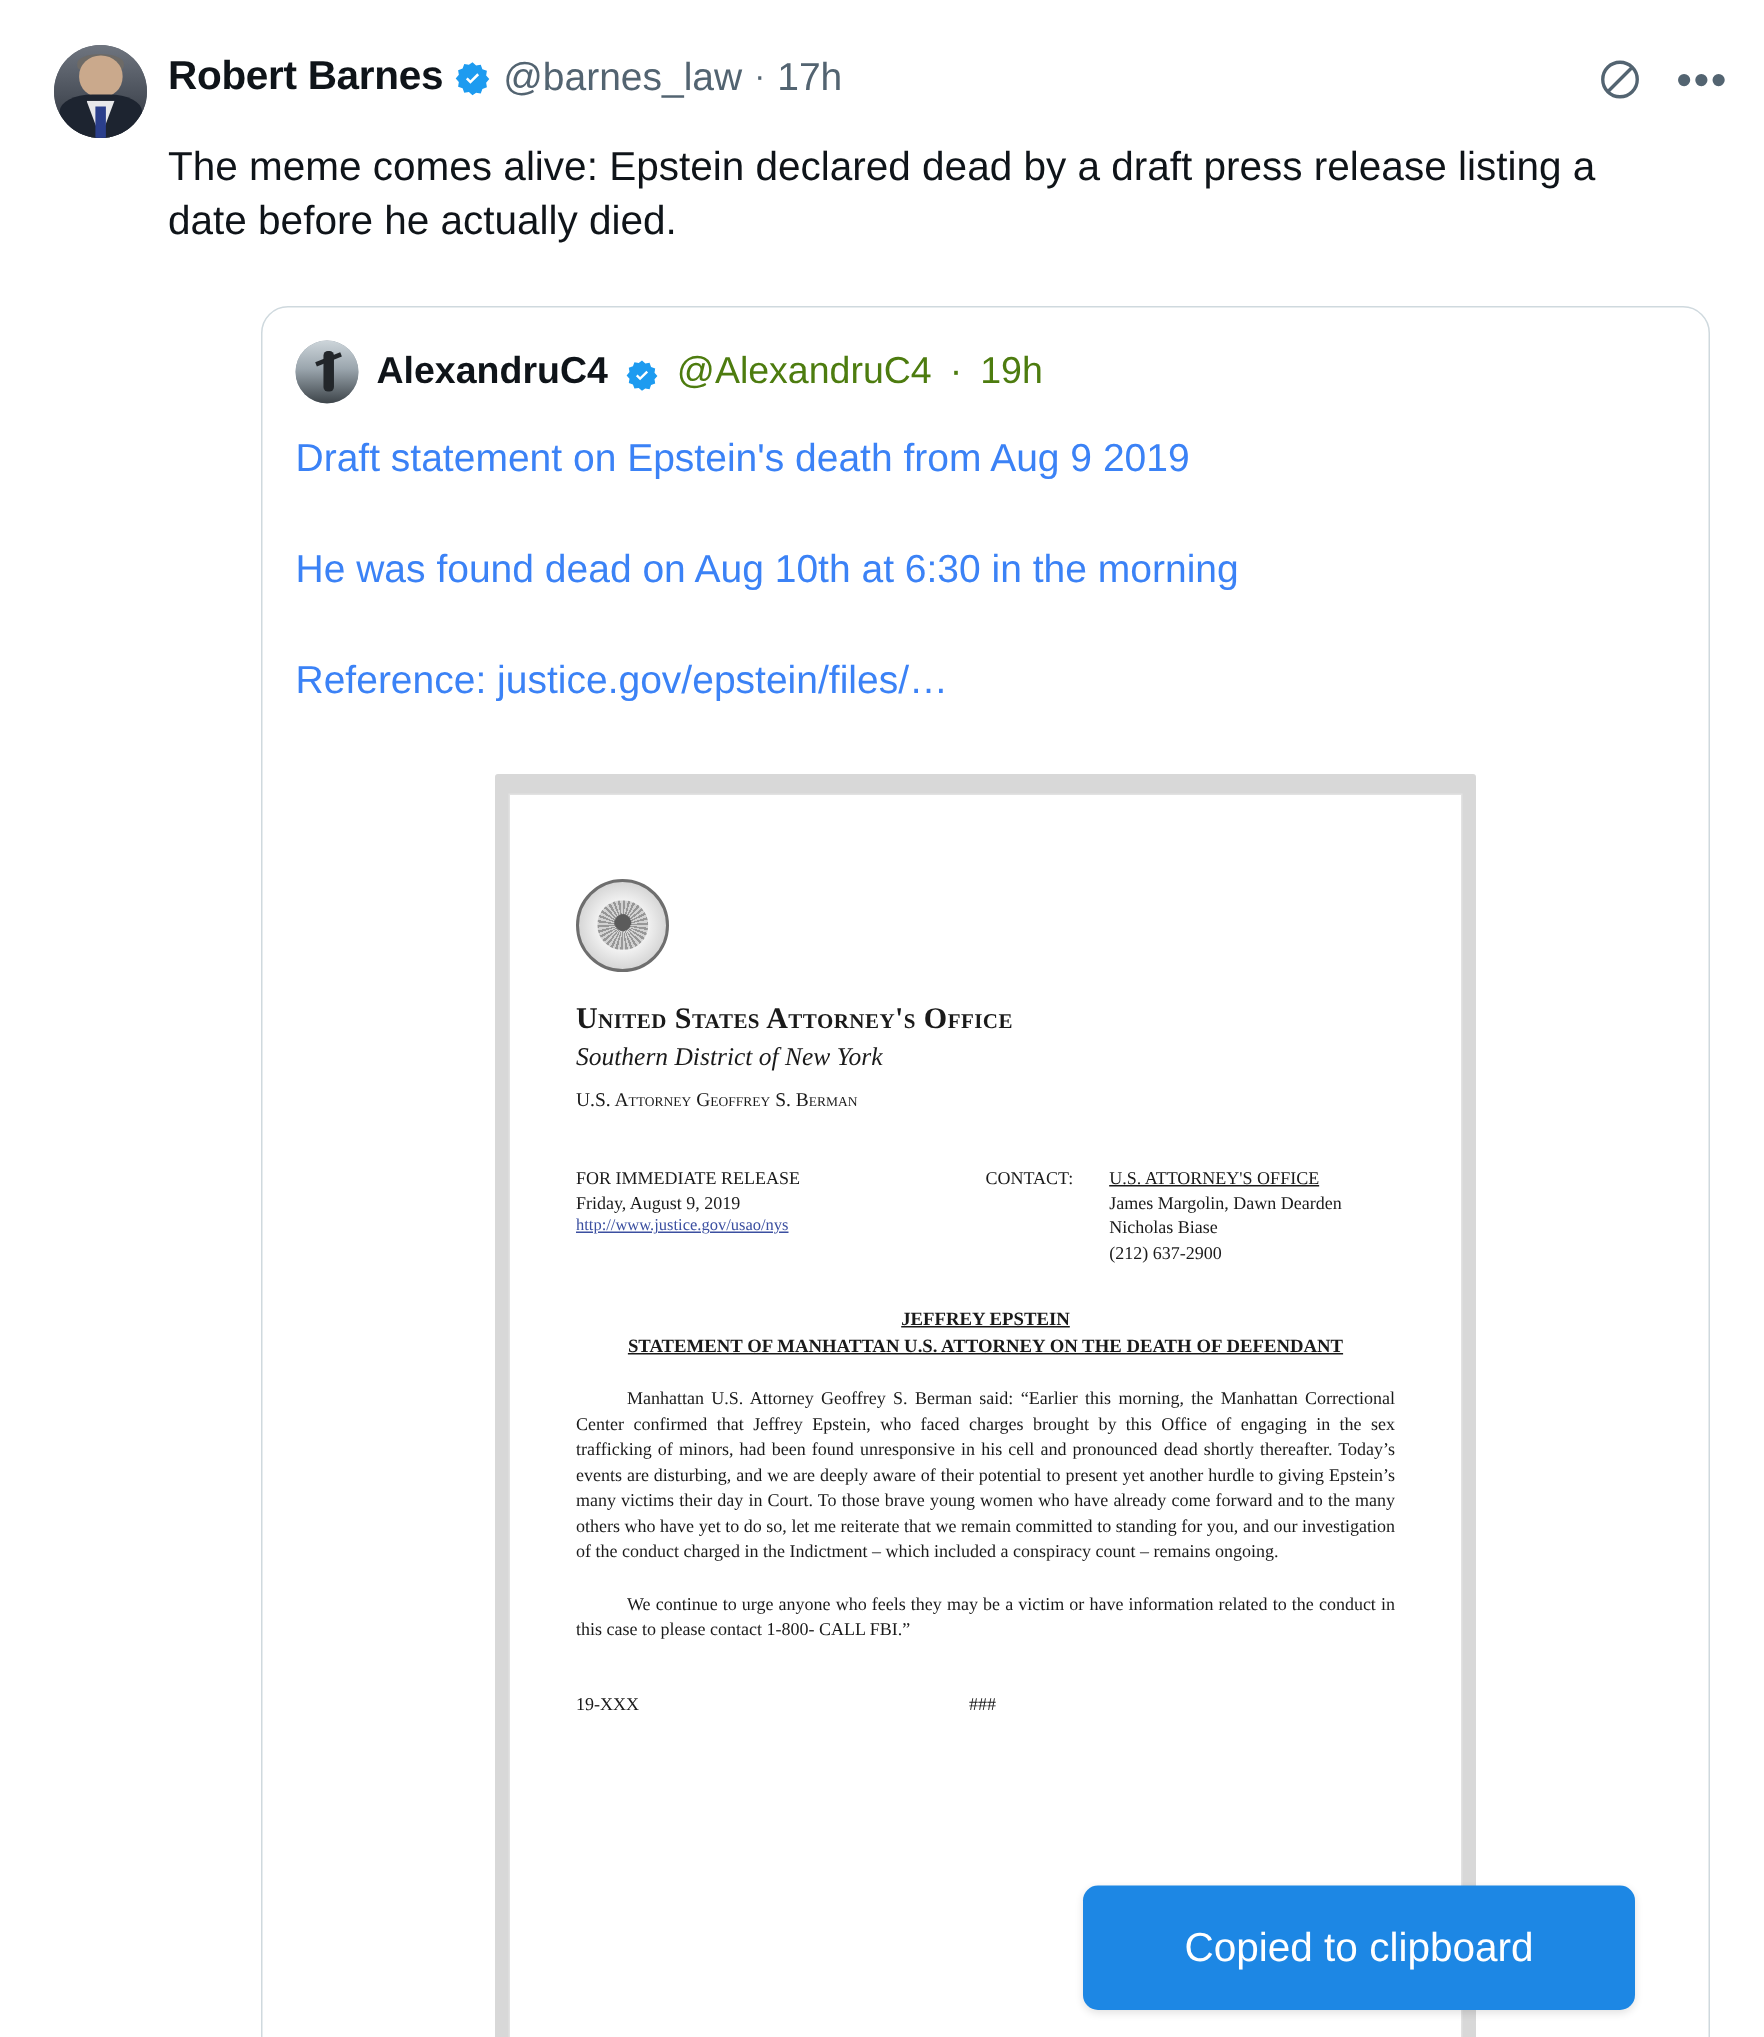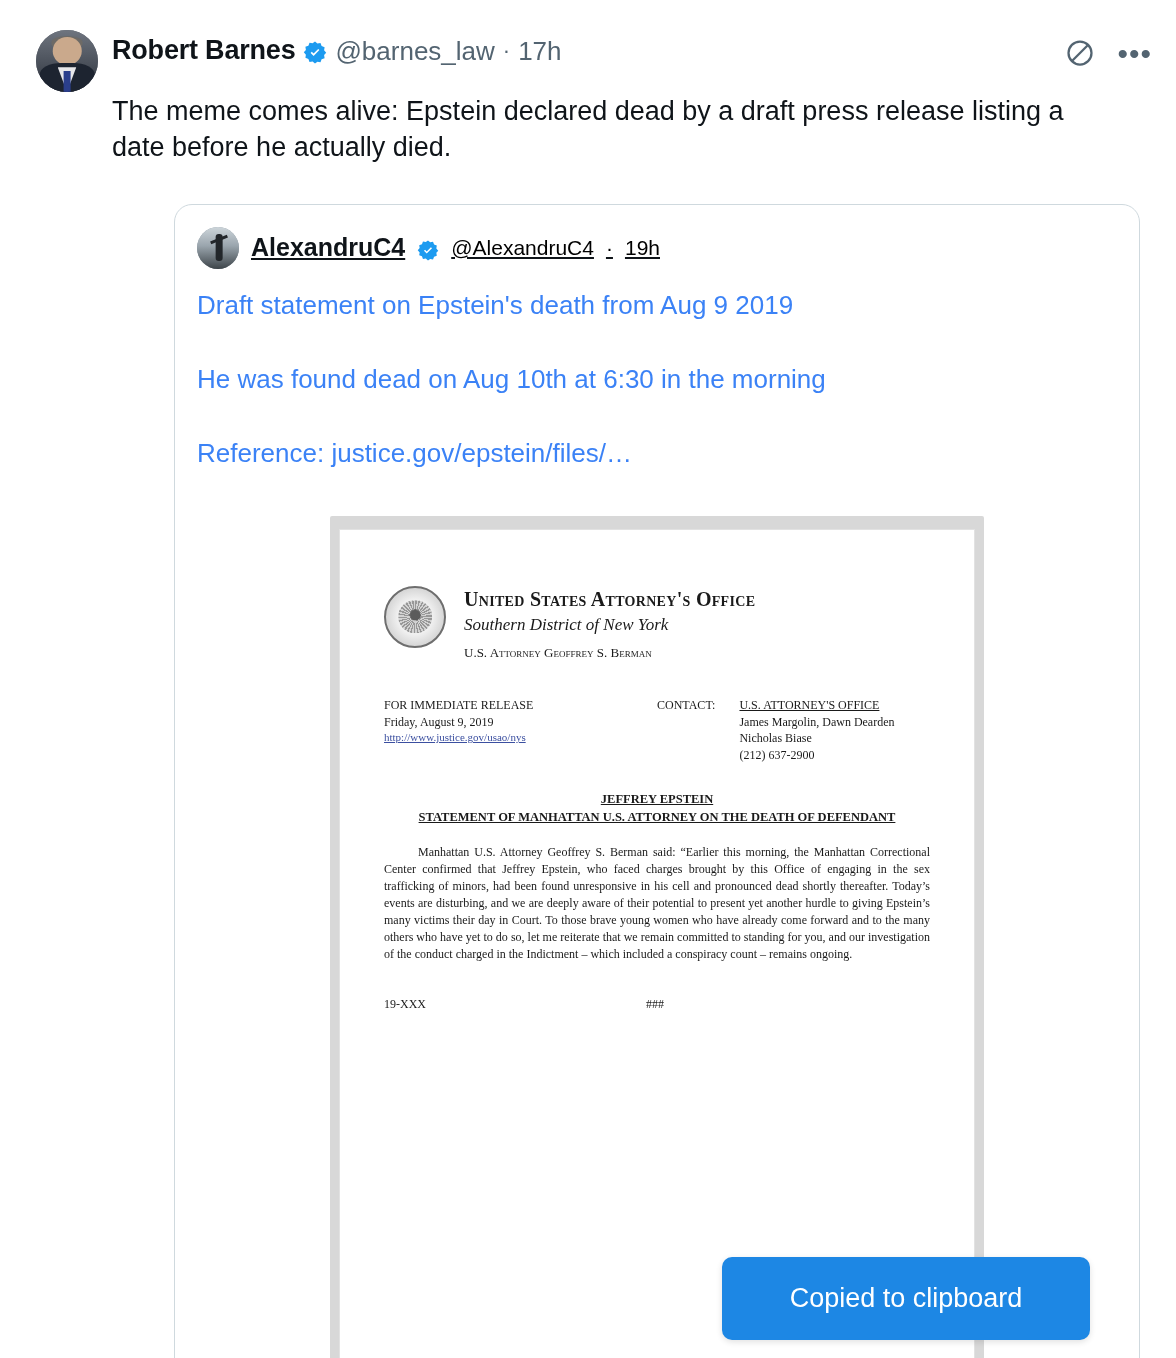--- a/index.html
+++ b/index.html
@@ -151,21 +151,20 @@
     border-radius: 18px;
     overflow: hidden;
     background: #fff;
     height: 1172px;
   }
   .q-head {
     display: flex;
     align-items: center;
     gap: 12px;
     padding: 22px 22px 0 22px;
-    text-decoration: underline;
   }
   .q-avatar {
     width: 42px;
     height: 42px;
     border-radius: 50%;
     flex: 0 0 42px;
     overflow: hidden;
     position: relative;
     background: #8f9aa3;
   }
@@ -188,22 +187,22 @@
     background: #22262a;
     transform: rotate(-22deg);
   }
   .q-name {
     font-size: 25px;
     font-weight: bold;
     color: #0f1419;
   }
   .q-verified { width: 22px; height: 22px; position: relative; top: 2px; }
   .q-handle, .q-dot, .q-time {
-    font-size: 21px;
-    color: #000000;
+    font-size: 25px;
+    color: #4d7c0f;
   }
   .q-body {
     padding: 16px 22px 0 22px;
     font-size: 26px;
     line-height: 1.55;
     color: #3b82f6;
   }
   .q-body p { margin: 0 0 34px 0; }
   .q-body p:last-child { margin-bottom: 0; }
 
@@ -224,20 +223,21 @@
     padding: 32px 44px;
     font-family: "Liberation Serif", serif;
     color: #1a1a1a;
     box-shadow: 0 0 0 1px #e2e2e2;
   }
   .doc-header {
     display: flex;
     align-items: flex-start;
     gap: 18px;
     margin-top: 24px;
+    flex-direction: column;
   }
   .seal {
     width: 62px;
     height: 62px;
     border-radius: 50%;
     flex: 0 0 62px;
     background: radial-gradient(circle at 50% 50%, #ffffff 0%, #f2f2f2 40%, #d5d5d5 72%, #9a9a9a 100%);
     border: 2px solid #6e6e6e;
     position: relative;
     overflow: hidden;
@@ -416,20 +416,21 @@
               </div>
             </div>
           </div>
 
           <div class="doc-statement">
             <div>JEFFREY EPSTEIN</div>
             <div>STATEMENT OF MANHATTAN U.S. ATTORNEY ON THE DEATH OF DEFENDANT</div>
           </div>
 
           <div class="doc-para">Manhattan U.S. Attorney Geoffrey S. Berman said:  “Earlier this morning, the Manhattan Correctional Center confirmed that Jeffrey Epstein, who faced charges brought by this Office of engaging in the sex trafficking of minors, had been found unresponsive in his cell and pronounced dead shortly thereafter.  Today’s events are disturbing, and we are deeply aware of their potential to present yet another hurdle to giving Epstein’s many victims their day in Court.  To those brave young women who have already come forward and to the many others who have yet to do so, let me reiterate that we remain committed to standing for you, and our investigation of the conduct charged in the Indictment – which included a conspiracy count – remains ongoing.</div>
+          <div class="doc-para">We continue to urge anyone who feels they may be a victim or have information related to the conduct in this case to please contact 1-800- CALL FBI.”</div>
 
           <div class="doc-footer">
             <div class="left">19-XXX</div>
             <div class="right">###</div>
           </div>
 
         </div>
       </div>
 
     </div>

